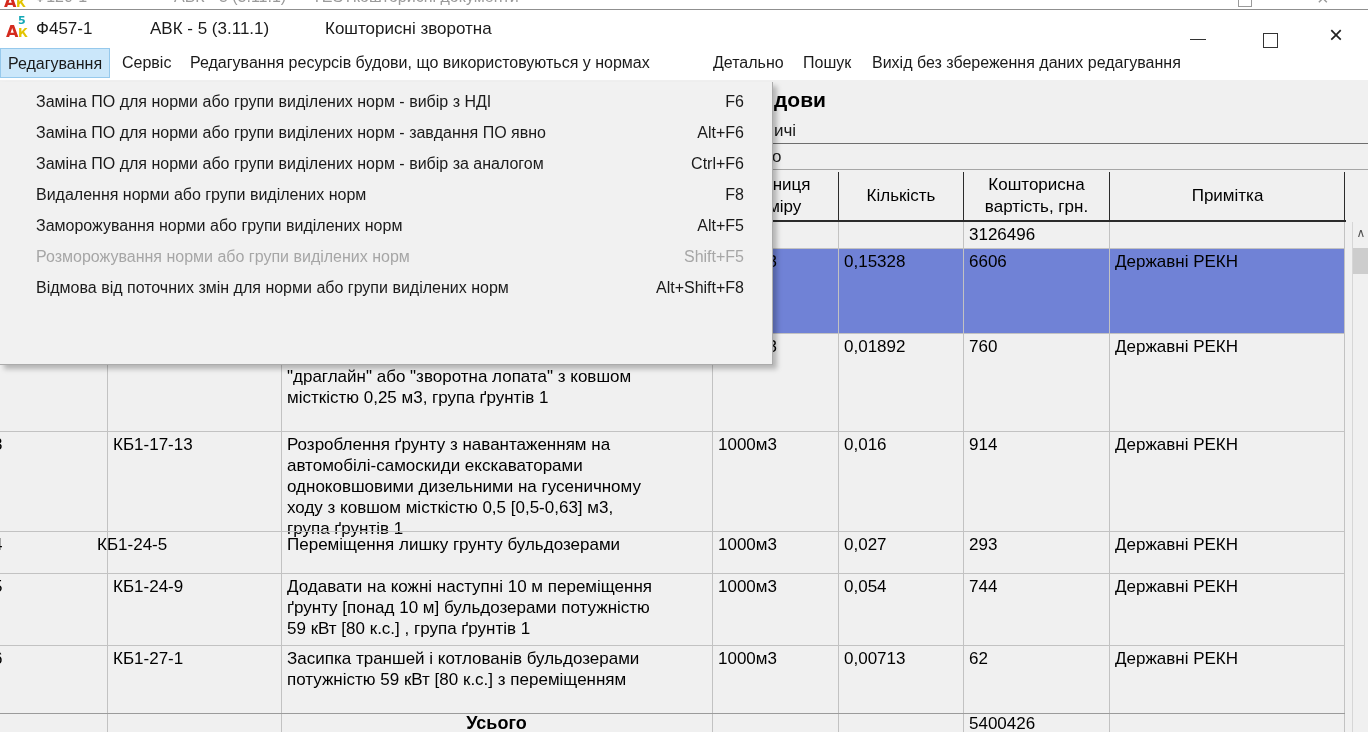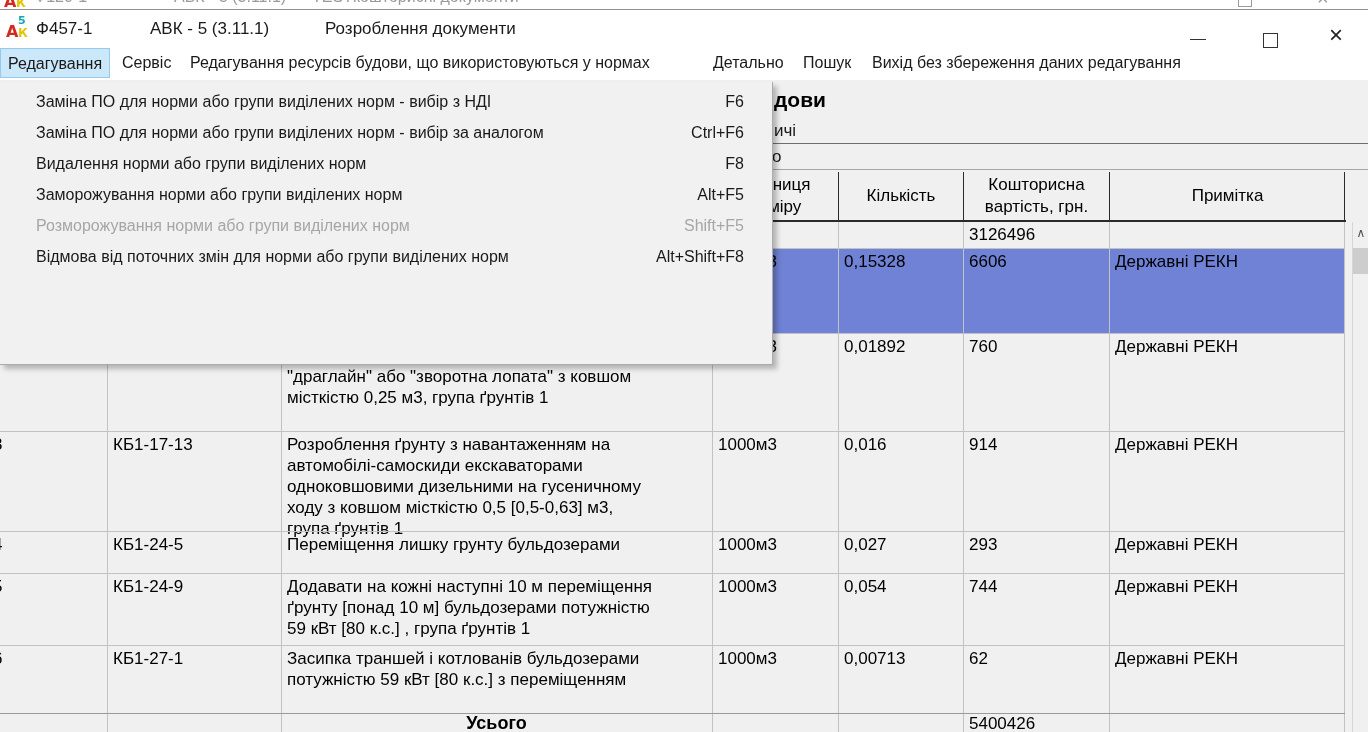--- a/index.html
+++ b/index.html
@@ -98,21 +98,21 @@
 </div>
 
 <div class="abs" id="titlebar">
   <div class="logo" style="left:6px;top:6px">
     <span class="l-a">А</span>
     <span class="l-5">5</span>
     <span class="l-k">К</span>
   </div>
   <span class="ttxt" style="left:36px">Ф457-1</span>
   <span class="ttxt" style="left:150px">АВК - 5 (3.11.1)</span>
-  <span class="ttxt" style="left:325px">Розроблення документи</span>
+  <span class="ttxt" style="left:325px">Кошторисні зворотна</span>
   <div class="abs" id="btn-min"></div>
   <div class="abs" id="btn-max"></div>
   <div class="abs" id="btn-close">×</div>
 </div>
 
 <div class="abs" id="menubar">
   <span class="mitem" id="mi-edit">Редагування</span>
   <span class="mitem" id="mi-service">Сервіс</span>
   <span class="mitem" id="mi-resources">Редагування ресурсів будови, що використовуються у нормах</span>
   <span class="mitem" id="mi-detail">Детально</span>
@@ -164,21 +164,21 @@
 автомобілі-самоскиди екскаваторами
 одноковшовими дизельними на гусеничному
 ходу з ковшом місткістю 0,5 [0,5-0,63] м3,
 група ґрунтів 1</span>
 <span class="cell" style="left:718px;top:434px">1000м3</span>
 <span class="cell" style="left:844px;top:434px">0,016</span>
 <span class="cell" style="left:969px;top:434px">914</span>
 <span class="cell" style="left:1115px;top:434px">Державні РЕКН</span>
 
 <span class="cell" style="left:-7px;top:534px">4</span>
-<span class="cell" style="left:113px;top:534px">КБ1-24-5</span>
+<span class="cell" style="left:97px;top:534px">КБ1-24-5</span>
 <span class="cell desc" style="left:287px;top:534px">Переміщення лишку грунту бульдозерами</span>
 <span class="cell" style="left:718px;top:534px">1000м3</span>
 <span class="cell" style="left:844px;top:534px">0,027</span>
 <span class="cell" style="left:969px;top:534px">293</span>
 <span class="cell" style="left:1115px;top:534px">Державні РЕКН</span>
 
 <span class="cell" style="left:-7px;top:576px">5</span>
 <span class="cell" style="left:113px;top:576px">КБ1-24-9</span>
 <span class="cell desc" style="left:287px;top:576px">Додавати на кожні наступні 10 м переміщення
 ґрунту [понад 10 м] бульдозерами потужністю
@@ -219,20 +219,24 @@
   <div id="sb-up">∧</div>
   <div id="sb-thumb"></div>
 </div>
 
 <div class="abs" id="dropdown">
   <div class="ditem">
     <span class="dlabel">Заміна ПО для норми або групи виділених норм - вибір з НДІ</span>
     <span class="dshort">F6</span>
   </div>
   <div class="ditem">
+    <span class="dlabel">Заміна ПО для норми або групи виділених норм - завдання ПО явно</span>
+    <span class="dshort">Alt+F6</span>
+  </div>
+  <div class="ditem">
     <span class="dlabel">Заміна ПО для норми або групи виділених норм - вибір за аналогом</span>
     <span class="dshort">Ctrl+F6</span>
   </div>
   <div class="ditem">
     <span class="dlabel">Видалення норми або групи виділених норм</span>
     <span class="dshort">F8</span>
   </div>
   <div class="ditem">
     <span class="dlabel">Заморожування норми або групи виділених норм</span>
     <span class="dshort">Alt+F5</span>

